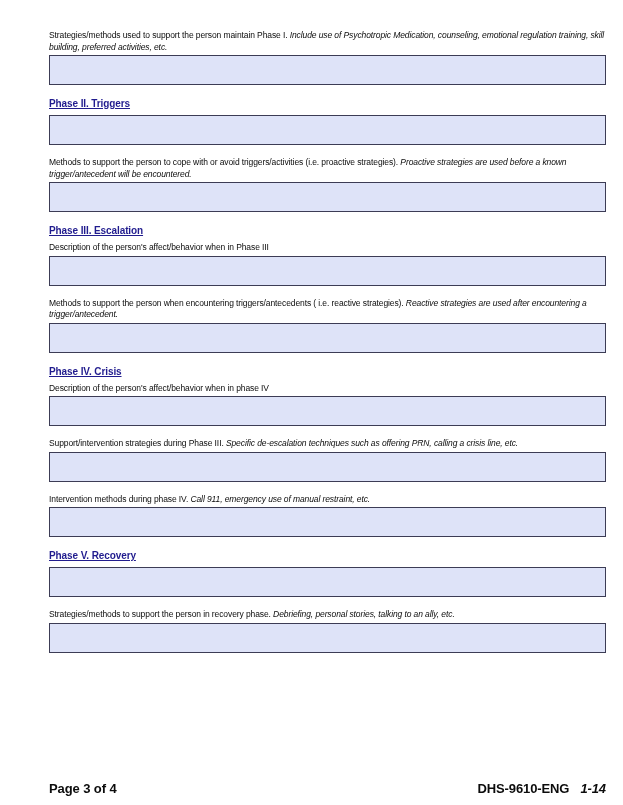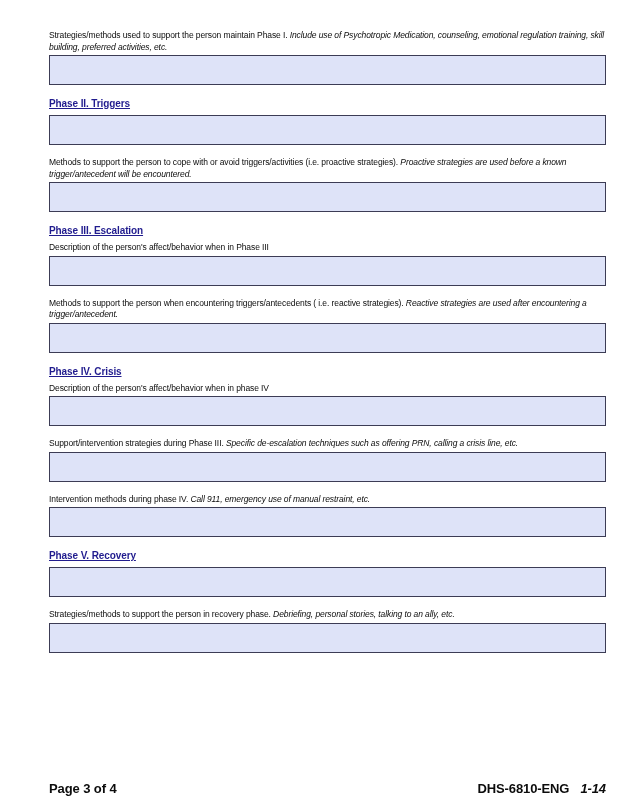--- a/index.html
+++ b/index.html
@@ -112,16 +112,16 @@
     <textarea class="field-box" style=""></textarea>
   </div>
 
   <div class="field-group">
     <p class="field-label"><span>Strategies/methods to support the person in recovery phase. </span><em>Debriefing, personal stories, talking to an ally, etc.</em></p>
     <textarea class="field-box" style=""></textarea>
   </div>
 
   <div class="footer">
     <span>Page 3 of 4</span>
-    <span class="form-id"><span>DHS-6810-ENG</span><span>1-14</span></span>
+    <span class="form-id"><span>DHS-9610-ENG</span><span>1-14</span></span>
   </div>
 
 </div>
 
 </body></html>

